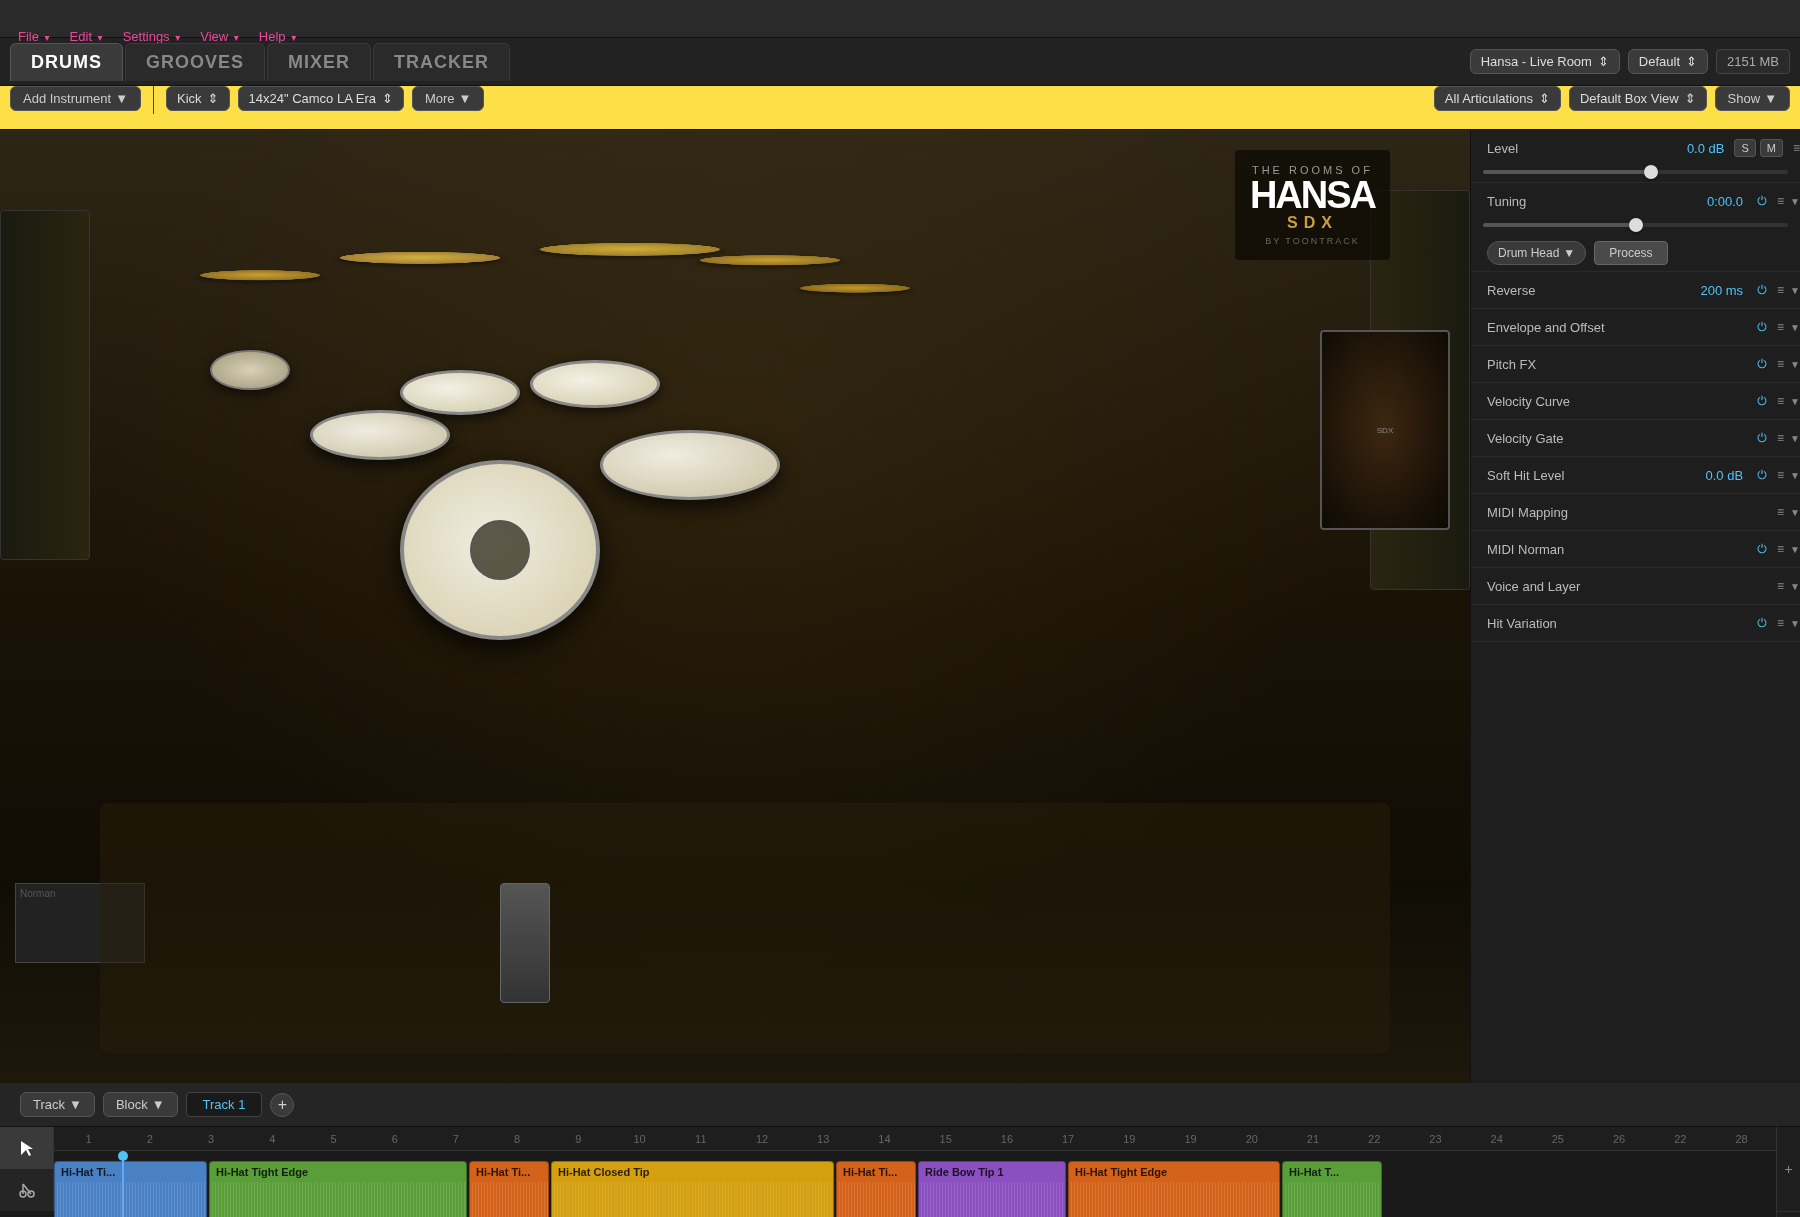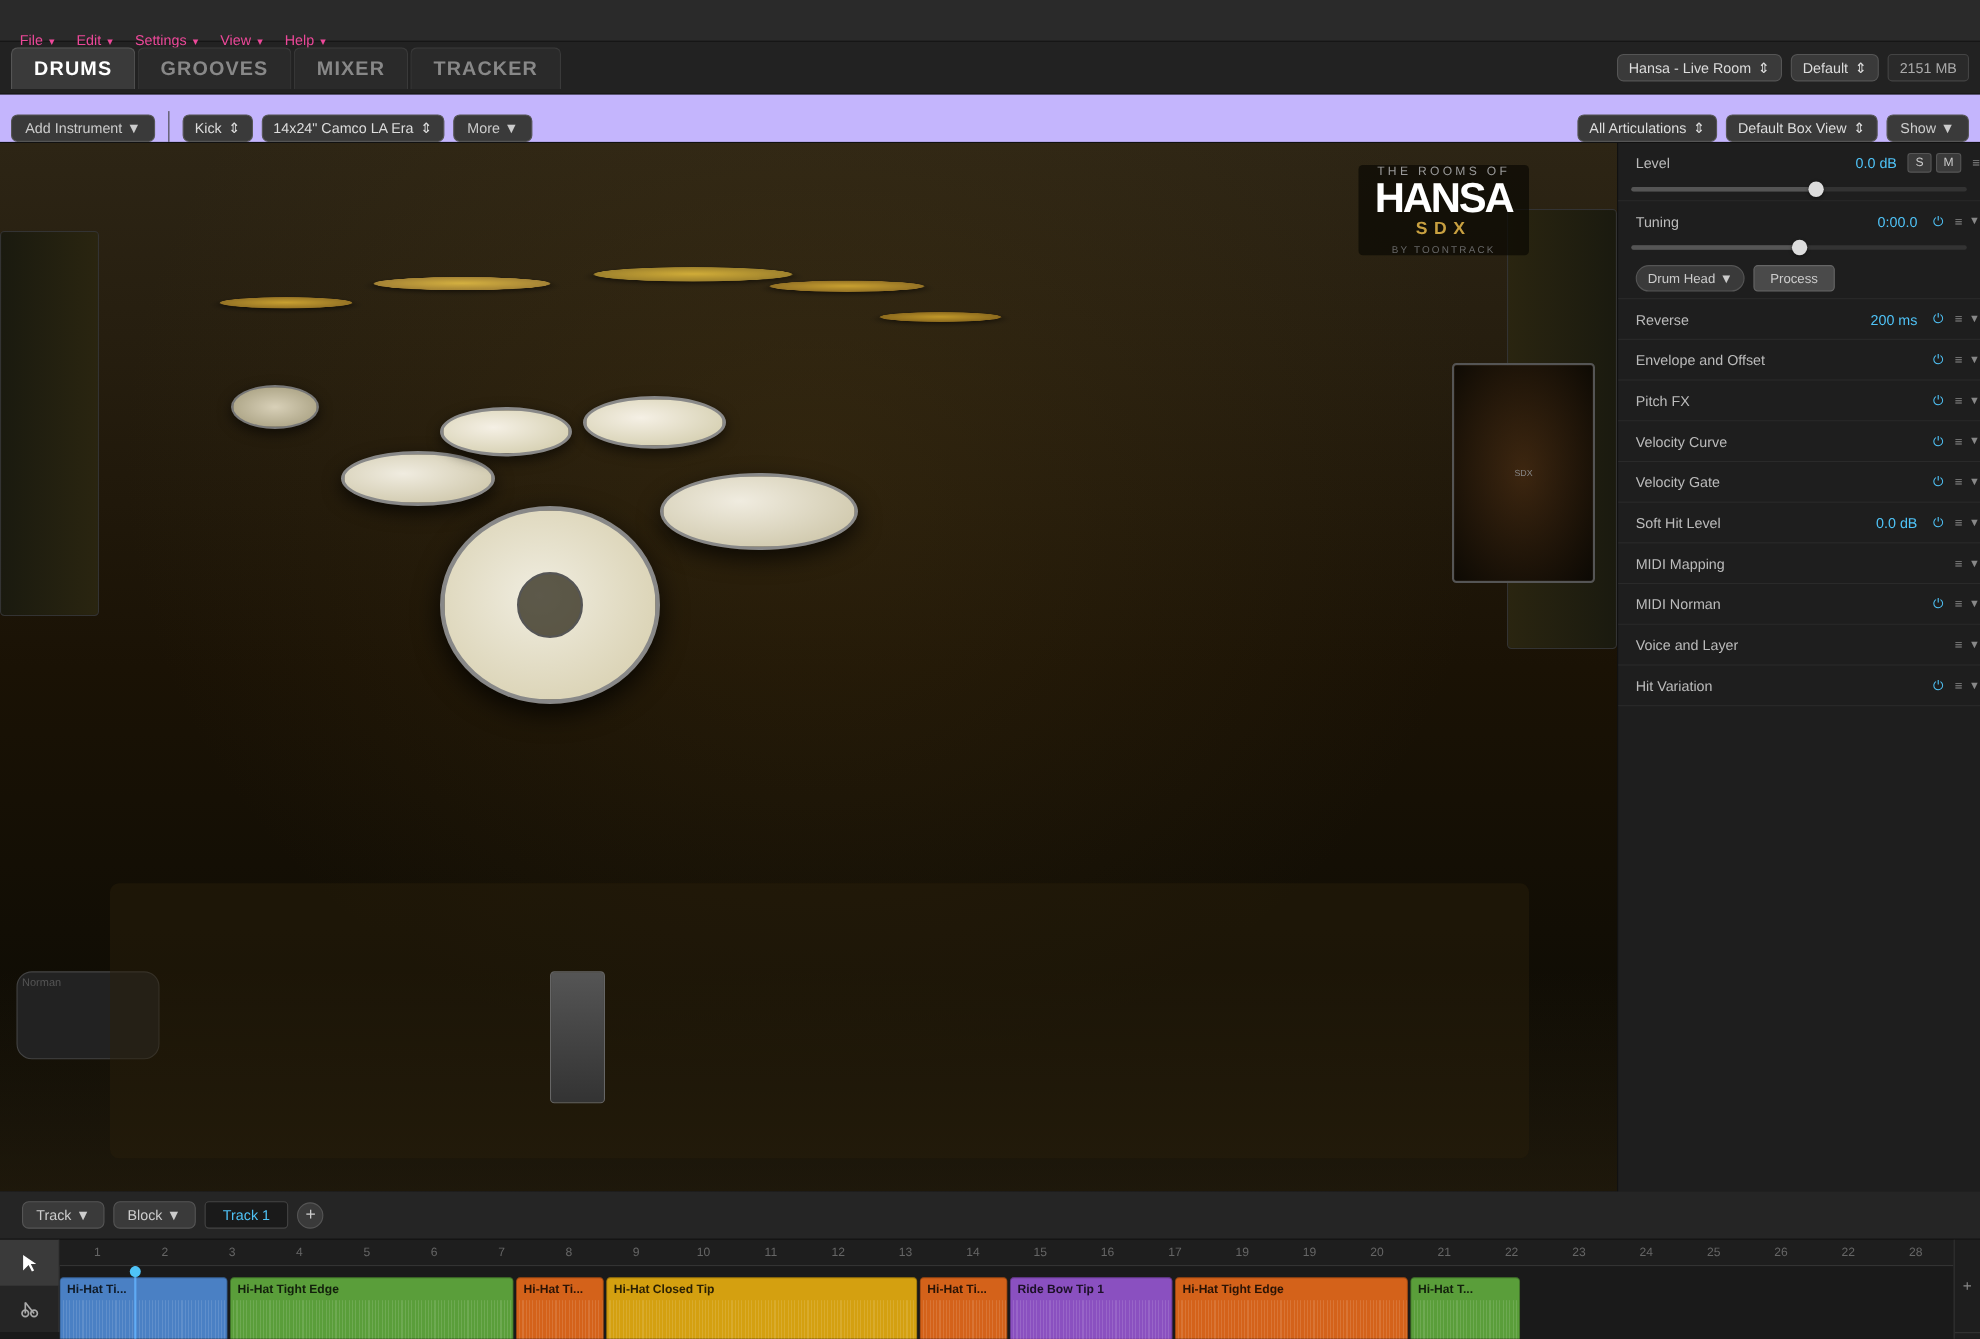--- a/index.html
+++ b/index.html
@@ -86,24 +86,24 @@
       background: #2a2a2a;
       border: 1px solid #444;
       border-radius: 4px;
       padding: 4px 10px;
       color: #aaa;
       font-size: 13px;
     }
 
     
     .toolbar {
-      background: #c4b5fd;
+      background: #fde047;
       height: 44px;
       display: flex;
-      align-items: flex-end;
+      align-items: flex-start;
       padding: 0 10px;
       gap: 8px;
       border-bottom: 1px solid #111;
     }
     .toolbar-btn {
       background: #3a3a3a;
       border: 1px solid #555;
       border-radius: 6px;
       color: #ccc;
       padding: 4px 12px;
@@ -437,21 +437,21 @@
 
 <div class="main-area">
 
   <div class="drum-view">
     <div class="room-bg"></div>
 
     <div style="position:absolute;bottom:0;left:0;right:0;height:200px;background:linear-gradient(180deg,transparent,rgba(60,45,20,0.4));"></div>
 
     <div style="position:absolute;left:0;top:80px;width:90px;height:350px;background:linear-gradient(90deg,#1a1a0f,#2a2510);border:1px solid #333;border-radius:4px;"></div>
 
-    <div style="position:absolute;left:15px;bottom:120px;width:130px;height:80px;background:#222;border:1px solid #444;border-radius:14px;">
+    <div style="position:absolute;left:15px;bottom:120px;width:130px;height:80px;background:#222;border:1px solid #444;border-radius:0;">
       <div style="font-size:10px;color:#555;padding:4px;">Norman</div>
     </div>
 
     <div style="position:absolute;right:0;top:60px;width:100px;height:400px;background:linear-gradient(270deg,#1a1a0f,#2a2510);border:1px solid #333;border-radius:4px;"></div>
 
     <div style="position:absolute;bottom:30px;left:100px;right:80px;height:250px;background:rgba(40,30,10,0.5);border-radius:8px;"></div>
 
     <div style="position:absolute;top:130px;left:200px;width:120px;height:30px;background:radial-gradient(ellipse,#c8a030,#806020);border-radius:50%;transform:perspective(300px) rotateX(70deg);box-shadow:0 4px 12px rgba(0,0,0,0.6);"></div>
 
     <div style="position:absolute;top:110px;left:340px;width:160px;height:35px;background:radial-gradient(ellipse,#d4b040,#907030);border-radius:50%;transform:perspective(300px) rotateX(70deg);box-shadow:0 4px 12px rgba(0,0,0,0.6);"></div>
@@ -469,21 +469,21 @@
     <div style="position:absolute;top:240px;left:400px;width:120px;height:45px;background:radial-gradient(ellipse at 40% 40%,#f5f0e5,#cec8a5);border-radius:50%;border:3px solid #888;box-shadow:0 4px 12px rgba(0,0,0,0.6);"></div>
 
     <div style="position:absolute;top:230px;left:530px;width:130px;height:48px;background:radial-gradient(ellipse at 40% 40%,#f5f0e5,#cec8a5);border-radius:50%;border:3px solid #888;box-shadow:0 4px 12px rgba(0,0,0,0.6);"></div>
 
     <div style="position:absolute;top:300px;left:600px;width:180px;height:70px;background:radial-gradient(ellipse at 40% 35%,#f0ece0,#c8c0a0);border-radius:50%;border:3px solid #888;box-shadow:0 8px 20px rgba(0,0,0,0.7);"></div>
 
     <div style="position:absolute;top:330px;left:400px;width:200px;height:180px;background:radial-gradient(ellipse at 45% 45%,#f0ede0,#d4cba8);border-radius:50%;border:4px solid #888;box-shadow:0 8px 24px rgba(0,0,0,0.8);">
       <div style="position:absolute;top:50%;left:50%;transform:translate(-50%,-50%);width:60px;height:60px;background:rgba(30,25,10,0.7);border-radius:50%;border:2px solid #555;"></div>
     </div>
 
-    <div style="position:absolute;top:20px;right:80px;background:rgba(10,8,3,0.7);border-radius:4px;padding:0 15px;text-align:center;">
+    <div style="position:absolute;top:20px;right:80px;background:rgba(10,8,3,0.7);border-radius:4px;padding:14px 15px;text-align:center;">
       <div style="font-size:11px;color:#999;letter-spacing:3px;text-transform:uppercase;">THE ROOMS OF</div>
       <div style="font-size:38px;font-weight:900;color:#fff;letter-spacing:-2px;line-height:1;">HANSA</div>
       <div style="font-size:16px;font-weight:bold;color:#c8a040;letter-spacing:6px;">SDX</div>
       <div style="font-size:9px;color:#666;letter-spacing:2px;margin-top:4px;">BY TOONTRACK</div>
     </div>
 
     <div style="position:absolute;right:20px;top:200px;width:130px;height:200px;background:linear-gradient(135deg,#3a2510,#1a1008);border:2px solid #555;border-radius:4px;overflow:hidden;">
       <div style="width:100%;height:100%;background:radial-gradient(ellipse at center,rgba(80,50,20,0.5),rgba(10,8,3,0.9));display:flex;align-items:center;justify-content:center;">
         <div style="font-size:8px;color:#888;text-align:center;">SDX</div>
       </div>

